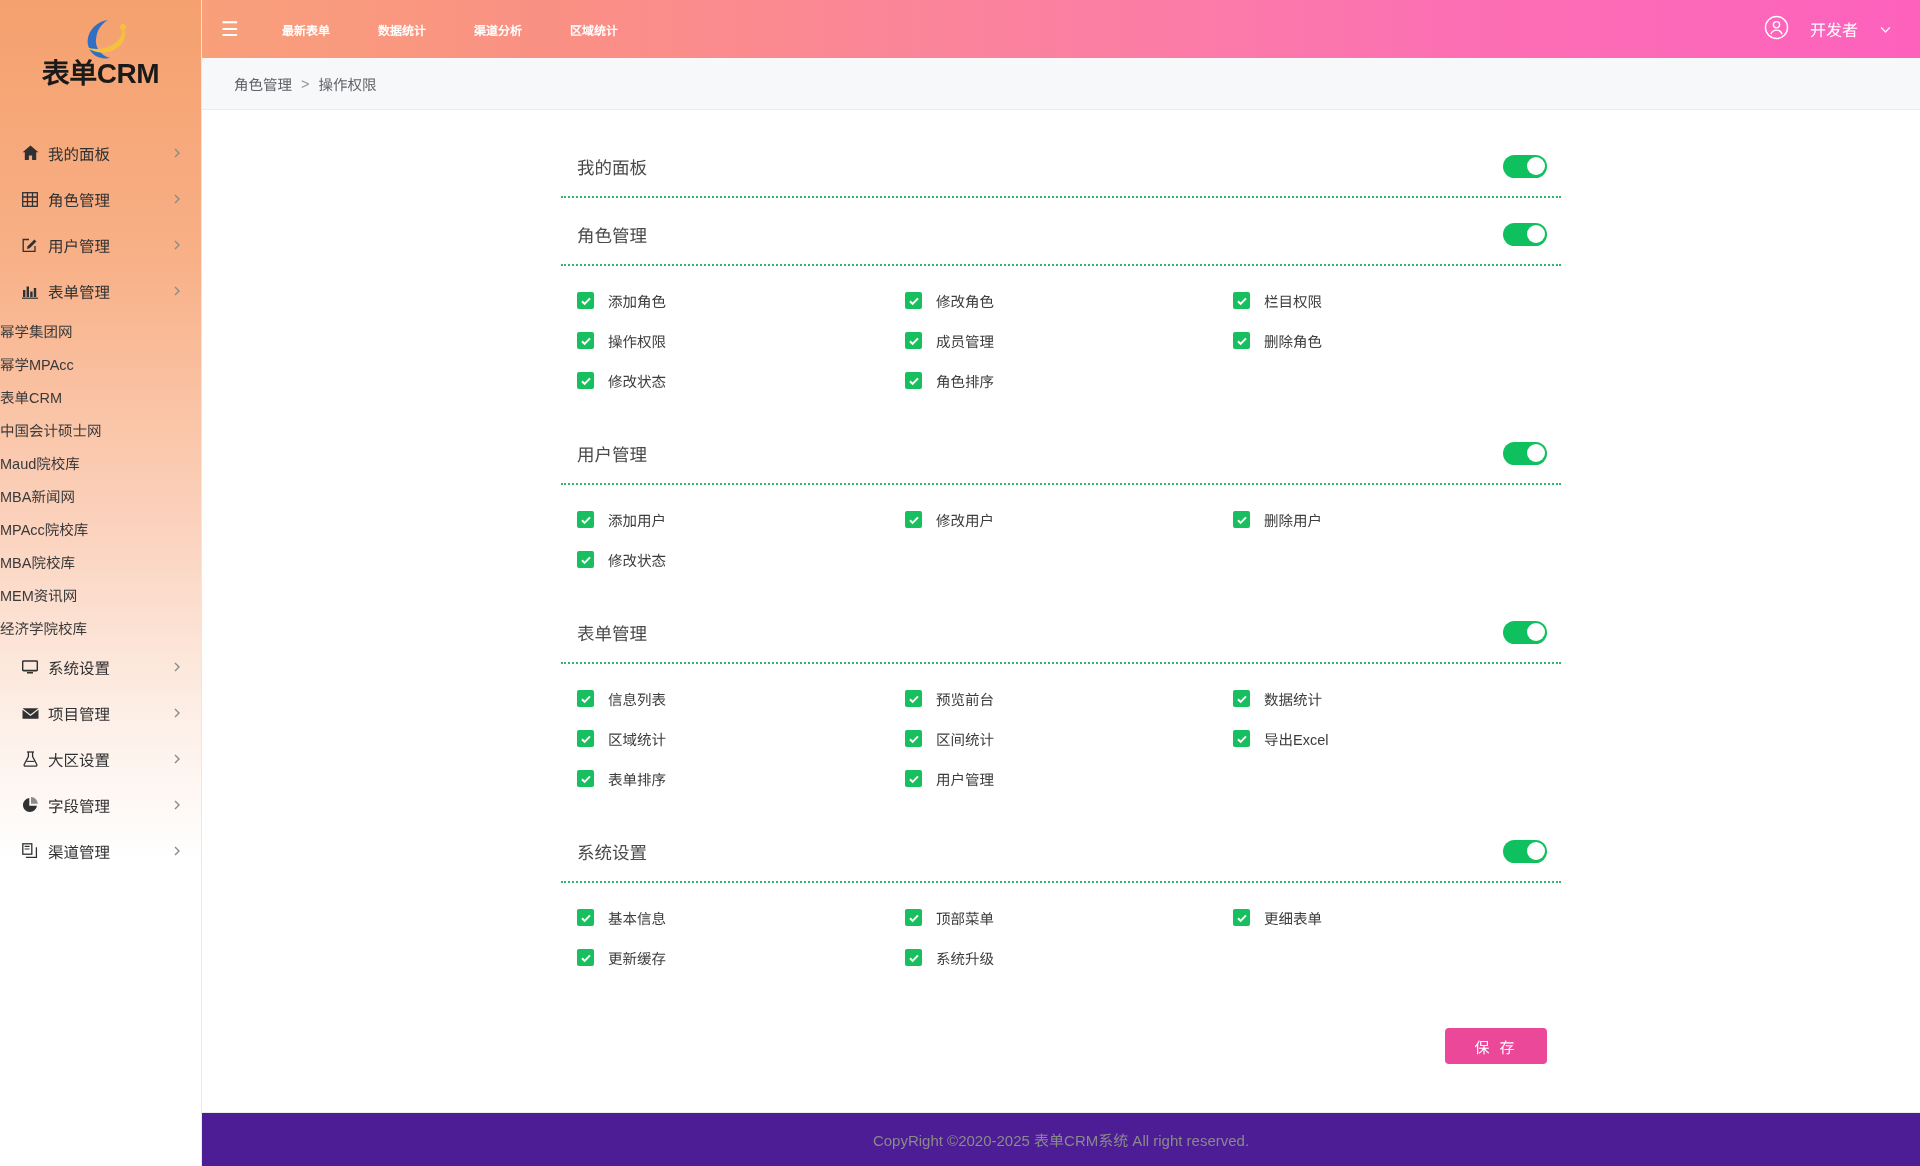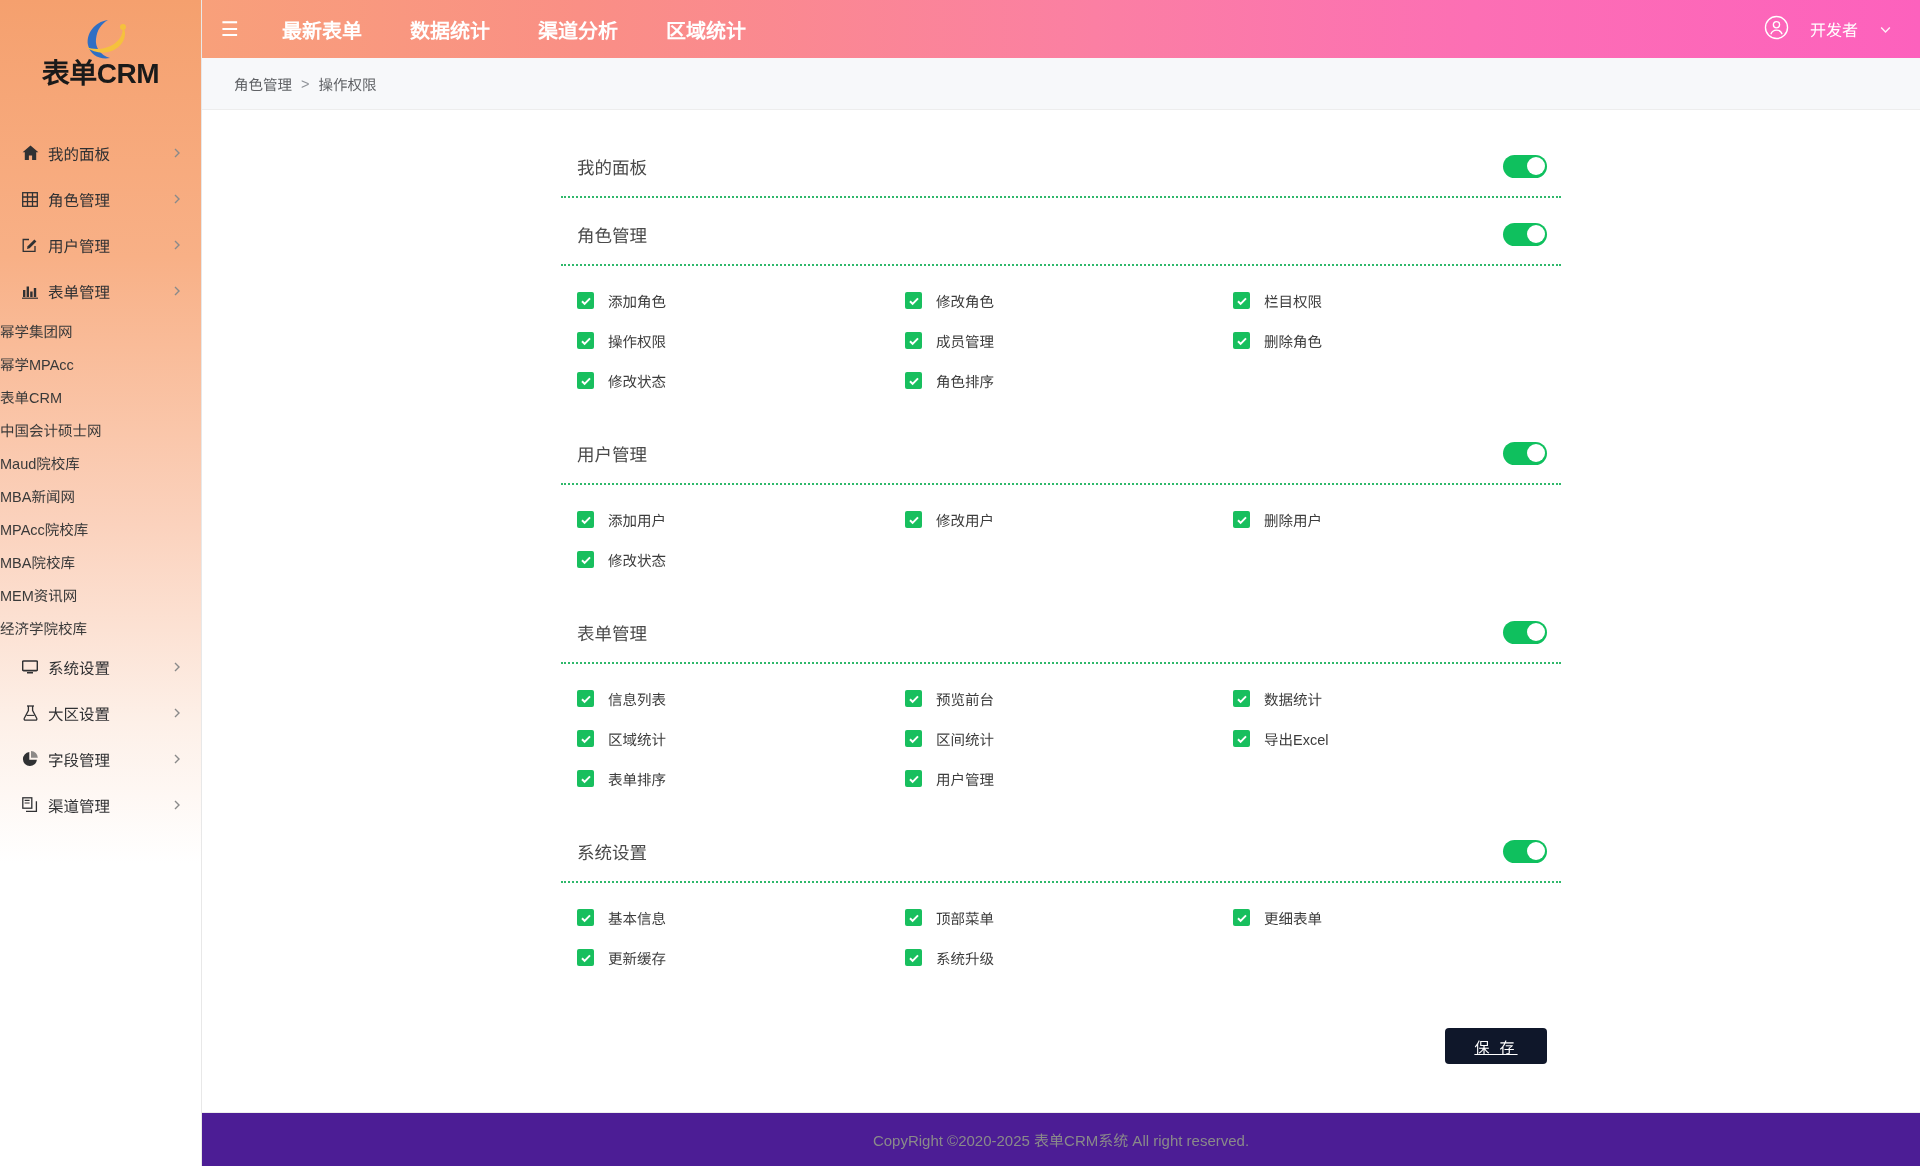--- a/index.html
+++ b/index.html
@@ -74,21 +74,21 @@
   }
   .hamburger {
     width: 56px; height: 58px;
     display: flex; align-items: center; justify-content: center;
     cursor: pointer; font-size: 20px; line-height: 1;
   }
   .topnav { display: flex; align-items: center; gap: 0px; }
   .topnav-item {
     padding: 0 24px; height: 58px;
     display: flex; align-items: center;
-    font-size: 20px; font-weight: 700; color: #fff;
+    font-size: 12px; font-weight: 700; color: #fff;
     cursor: pointer; white-space: nowrap;
   }
   .topbar-spacer { flex: 1 1 auto; }
   .user-menu {
     display: flex; align-items: center; gap: 21px;
     cursor: pointer; padding: 0 4px; height: 58px;
   }
   .user-avatar { width: 25px; height: 25px; flex: 0 0 25px; }
   .user-name { font-size: 16px; color: #fff; white-space: nowrap; }
   .user-chev { width: 13px; height: 13px; color: #fff; opacity: .9; }
@@ -154,26 +154,25 @@
     border-radius: 2px; background: #18bf5e;
     margin-right: 14px;
     display: inline-flex; align-items: center; justify-content: center;
   }
   .cbox svg { width: 12px; height: 12px; display: block; }
 
   
   .save-row { display: flex; justify-content: flex-end; padding: 28px 14px 40px 0; }
   .save-btn {
     width: 102px; height: 36px; border-radius: 4px;
-    background: #0f172a; color: #fff;
+    background: #ec4899; color: #fff;
     font-size: 15px; letter-spacing: 3px;
     border: none; cursor: pointer;
     display: inline-flex; align-items: center; justify-content: center;
     font-family: "Liberation Sans", "DejaVu Sans", sans-serif;
-    text-decoration: underline;
   }
 
   
   .footer {
     height: 54px; flex: 0 0 54px;
     border-top: 1px solid #ededed;
     background: #4c1d95;
     display: flex; align-items: center; justify-content: center;
     font-size: 15px; color: #8a8a8a;
   }
@@ -289,20 +288,32 @@
               <rect x="0.6" y="1" width="14.8" height="9.6" rx="1" fill="none" stroke="currentColor" stroke-width="1.6"></rect>
               <rect x="5" y="12" width="6" height="1.5"></rect>
             </svg>
         </span>
         <span class="nav-label">系统设置</span>
         <svg class="chev" viewBox="0 0 12 12" fill="none" stroke="currentColor" stroke-width="1.4">
             <path d="M4 2l4 4-4 4"></path>
           </svg>
       </div>
 
+      <div class="nav-item">
+        <span class="nav-ico">
+          <svg width="17" height="13" viewBox="0 0 17 13" fill="currentColor">
+              <path d="M.5 1.2h16L8.5 7.4.5 1.2z"></path>
+              <path d="M.5 2.8v9h16v-9L8.5 9 .5 2.8z"></path>
+            </svg>
+        </span>
+        <span class="nav-label">项目管理</span>
+        <svg class="chev" viewBox="0 0 12 12" fill="none" stroke="currentColor" stroke-width="1.4">
+            <path d="M4 2l4 4-4 4"></path>
+          </svg>
+      </div>
 
       <div class="nav-item">
         <span class="nav-ico">
           <svg width="15" height="16" viewBox="0 0 15 16" fill="none" stroke="currentColor" stroke-width="1.3">
               <path d="M5.4 1v4.6L1.3 13.3c-.5.9.1 1.9 1.1 1.9h10.2c1 0 1.6-1 1.1-1.9L9.6 5.6V1"></path>
               <path d="M4 1h7"></path>
               <path d="M3.6 10.4h7.8" stroke-width="1.1"></path>
             </svg>
         </span>
         <span class="nav-label">大区设置</span>

